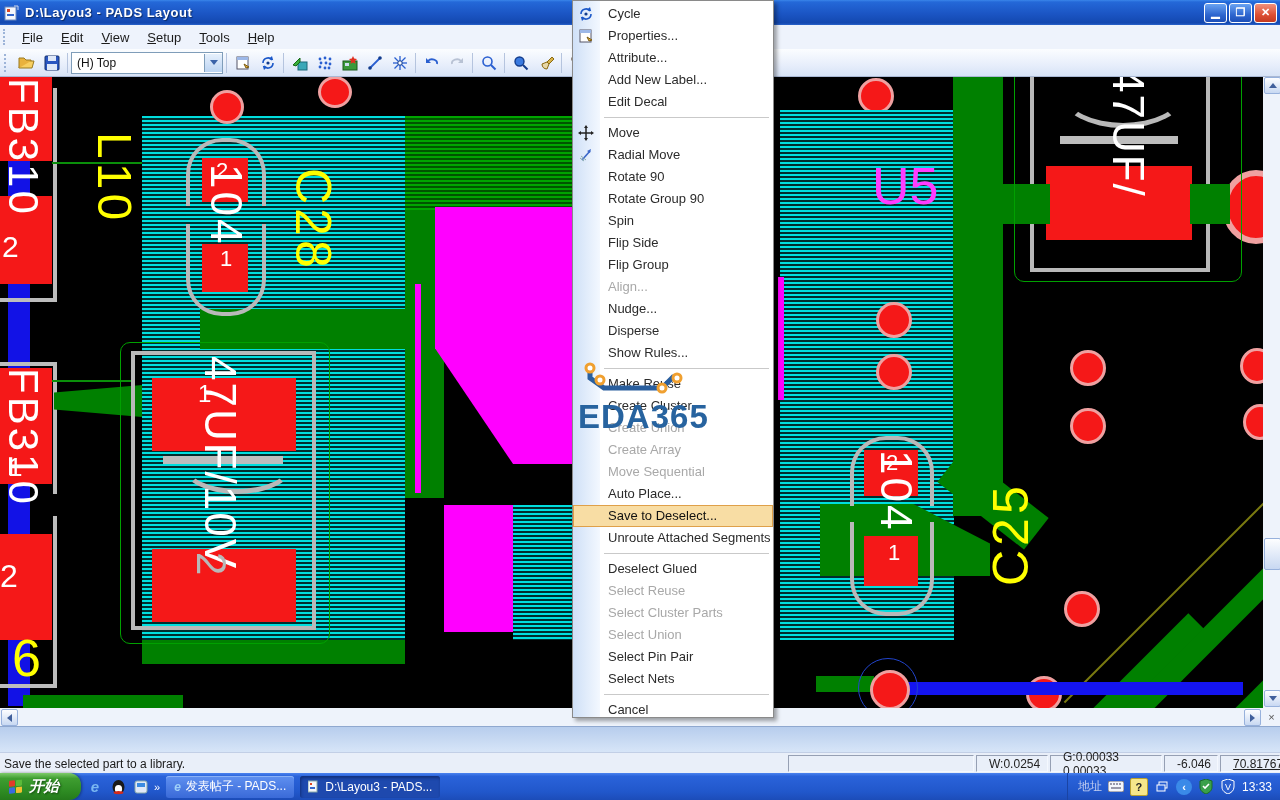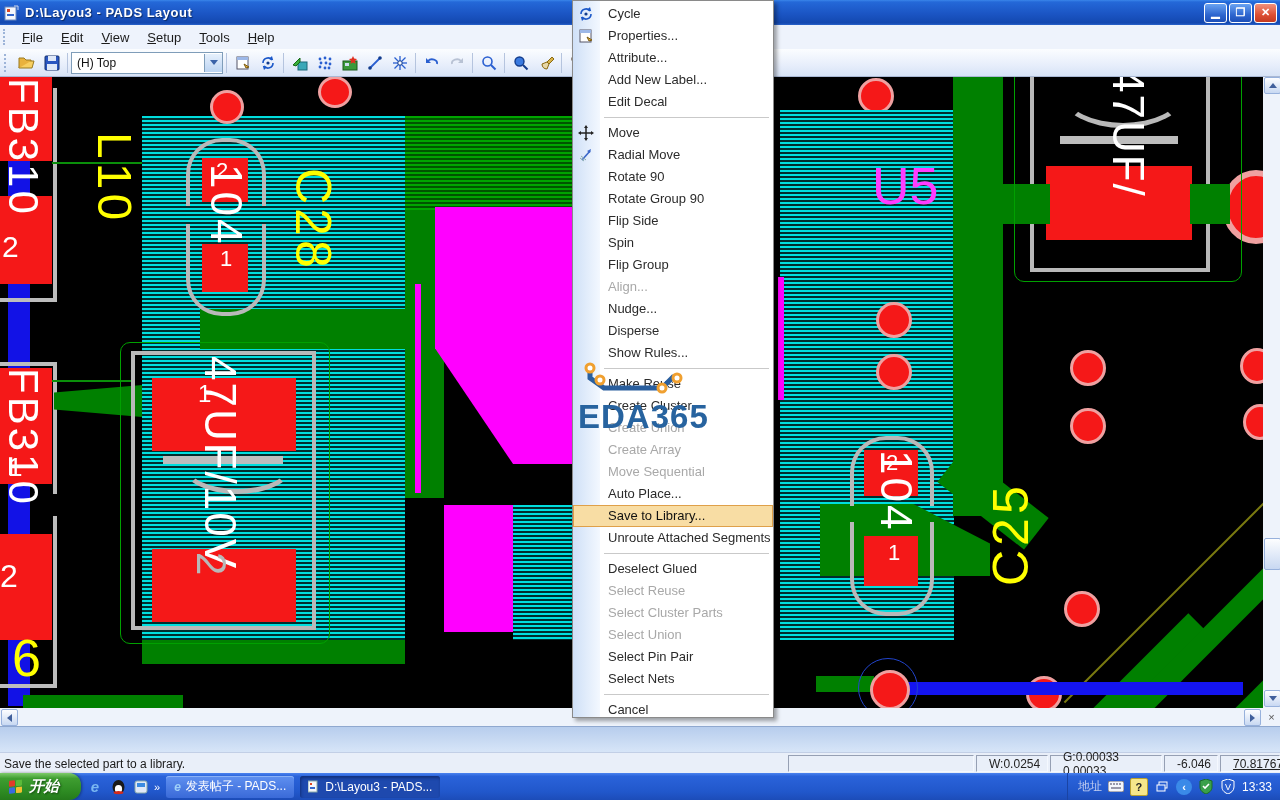--- a/index.html
+++ b/index.html
@@ -458,35 +458,35 @@
             <line x1="4" y1="13" x2="12" y2="4" stroke="#3a66c8" stroke-width="1.6"></line>
             <path d="M13 2l-1 4-3-2z" fill="#3a66c8"></path>
             <g stroke="#8aa" stroke-width="1">
               <line x1="2" y1="11" x2="6" y2="14"></line>
               <line x1="3" y1="9" x2="8" y2="13"></line>
             </g>
           </svg>
         </span><span>Radial Move</span></div>
     <div class="mi"><span>Rotate 90</span></div>
     <div class="mi"><span>Rotate Group 90</span></div>
+    <div class="mi"><span>Spin</span></div>
     <div class="mi"><span>Flip Side</span></div>
-    <div class="mi"><span>Spin</span></div>
     <div class="mi"><span>Flip Group</span></div>
     <div class="mi dis"><span>Align...</span></div>
     <div class="mi"><span>Nudge...</span></div>
     <div class="mi"><span>Disperse</span></div>
     <div class="mi"><span>Show Rules...</span></div>
     <div class="msep"></div>
     <div class="mi"><span>Make Reuse</span></div>
     <div class="mi"><span>Create Cluster</span></div>
     <div class="mi dis"><span>Create Union</span></div>
     <div class="mi dis"><span>Create Array</span></div>
     <div class="mi dis"><span>Move Sequential</span></div>
     <div class="mi"><span>Auto Place...</span></div>
-    <div class="mi hl"><span>Save to Library...</span></div>
+    <div class="mi hl"><span>Save to Deselect...</span></div>
     <div class="mi"><span>Unroute Attached Segments</span></div>
     <div class="msep"></div>
     <div class="mi"><span>Deselect Glued</span></div>
     <div class="mi dis"><span>Select Reuse</span></div>
     <div class="mi dis"><span>Select Cluster Parts</span></div>
     <div class="mi dis"><span>Select Union</span></div>
     <div class="mi"><span>Select Pin Pair</span></div>
     <div class="mi"><span>Select Nets</span></div>
     <div class="msep"></div>
     <div class="mi"><span>Cancel</span></div>

